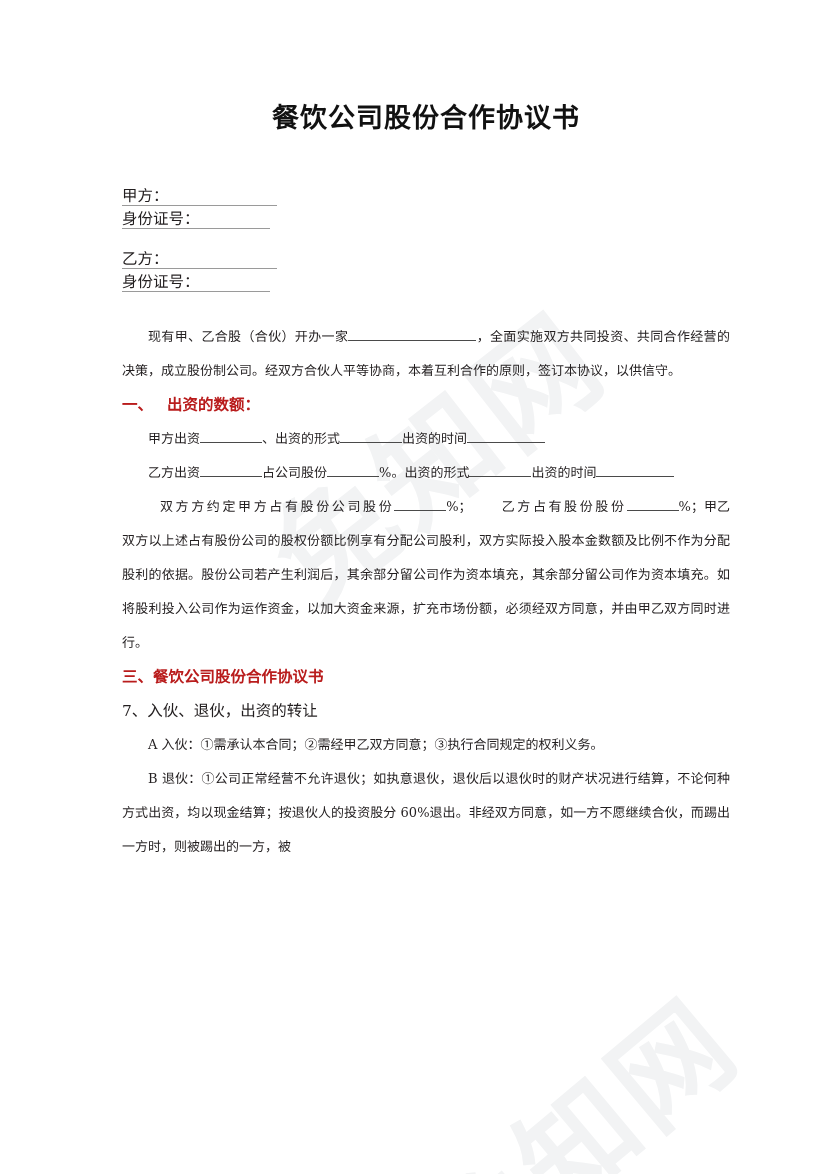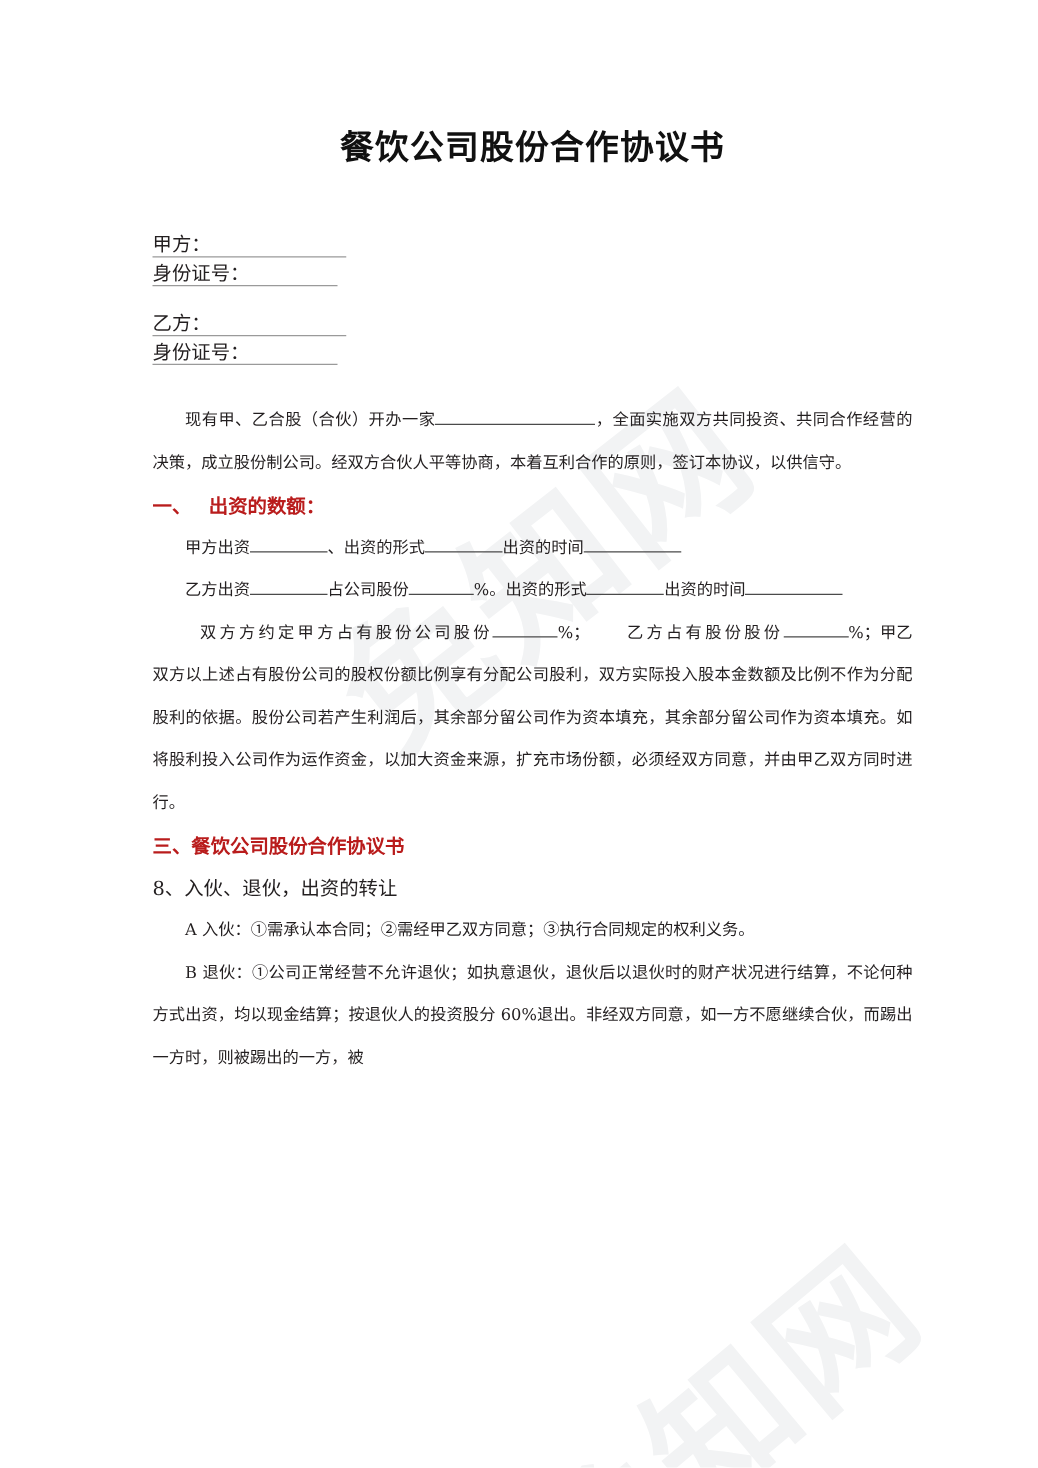--- a/index.html
+++ b/index.html
@@ -191,19 +191,19 @@
   <p class="para para-indent">
     <span class="spread">双方方约定甲方占有股份公司股份</span><span class="blank b-sm"></span><span>%；</span><span class="gap-wide"></span><span class="spread">乙方占有股份股份</span><span class="blank b-sm"></span><span>%；甲乙双方以上述占有股份公司的股权份额比例享有分配公司股利，双方实际投入股本金数额及比例不作为分配股利的依据。股份公司若产生利润后，其余部分留公司作为资本填充，其余部分留公司作为资本填充。如将股利投入公司作为运作资金，以加大资金来源，扩充市场份额，必须经双方同意，并由甲乙双方同时进行。</span>
   </p>
 
   <p class="heading">
     <span>三、</span><span>餐饮公司股份合作协议书</span>
   </p>
 
 
 
-  <p class="sub-item">8、入伙、退伙，出资的转让</p>
+  <p class="sub-item">7、入伙、退伙，出资的转让</p>
 
   <p class="para para-indent">A 入伙：①需承认本合同；②需经甲乙双方同意；③执行合同规定的权利义务。</p>
 
   <p class="para para-indent">B 退伙：①公司正常经营不允许退伙；如执意退伙，退伙后以退伙时的财产状况进行结算，不论何种方式出资，均以现金结算；按退伙人的投资股分 60%退出。非经双方同意，如一方不愿继续合伙，而踢出一方时，则被踢出的一方，被</p>
 
 </div>
 
 </body></html>

